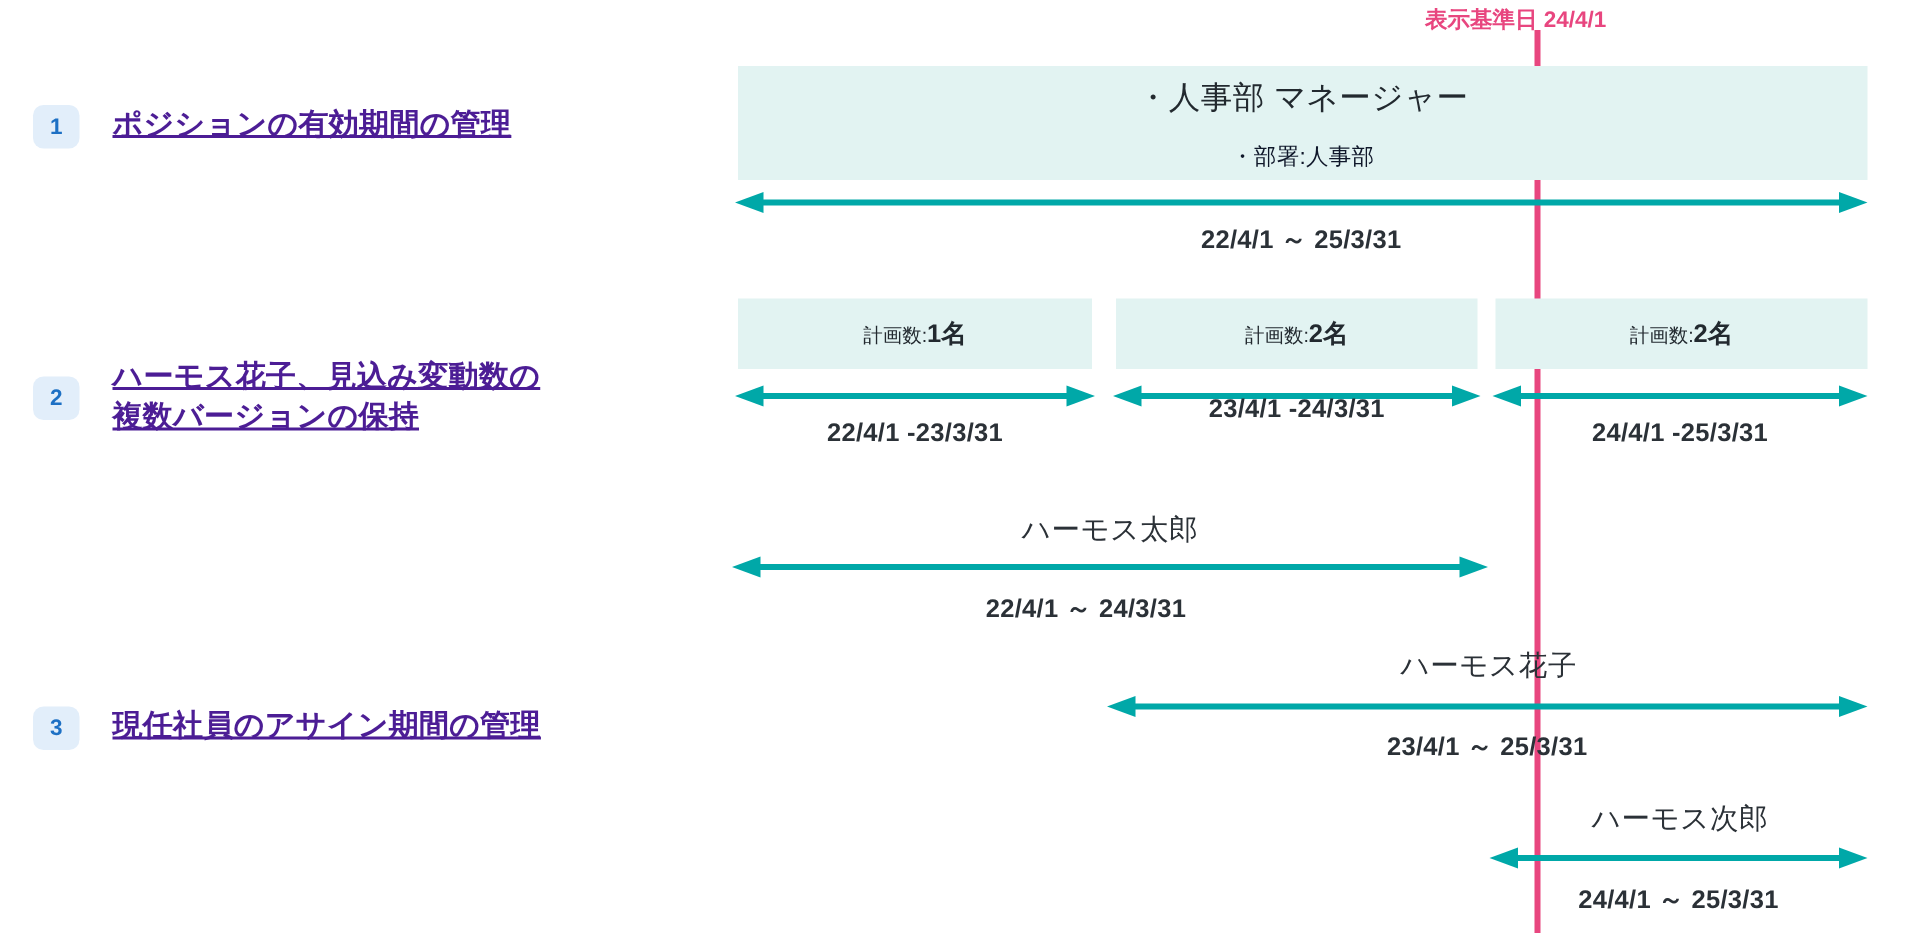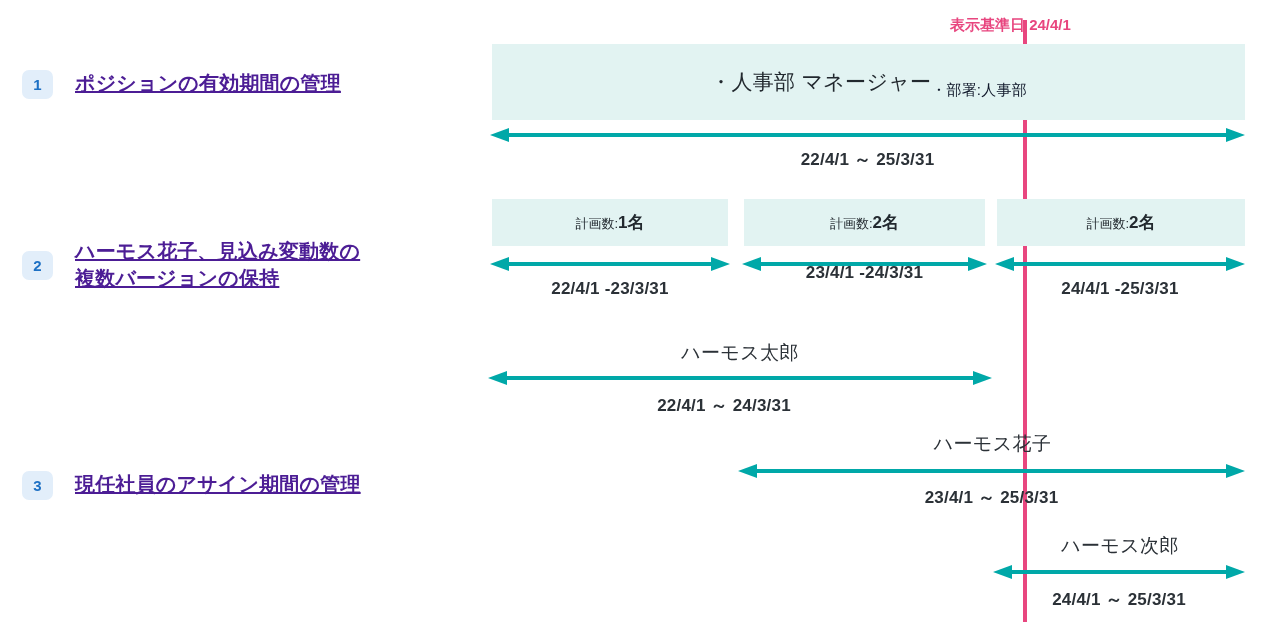--- a/index.html
+++ b/index.html
@@ -47,29 +47,28 @@
     position: absolute;
     width: 4px;
     background: #e8467f;
   }
   .ref-label {
     position: absolute;
     color: #e8467f;
     font-size: 15px;
     font-weight: bold;
     white-space: nowrap;
-    margin-top: 12px;
   }
 
   
   .period-box {
     position: absolute;
     background: #e2f3f2;
     display: flex;
-    flex-direction: row;
+    flex-direction: column;
     align-items: center;
     justify-content: center;
   }
   .box-line-main {
     color: #22292f;
     font-size: 21px;
     font-weight: 500;
     letter-spacing: 0.3px;
     white-space: nowrap;
   }

